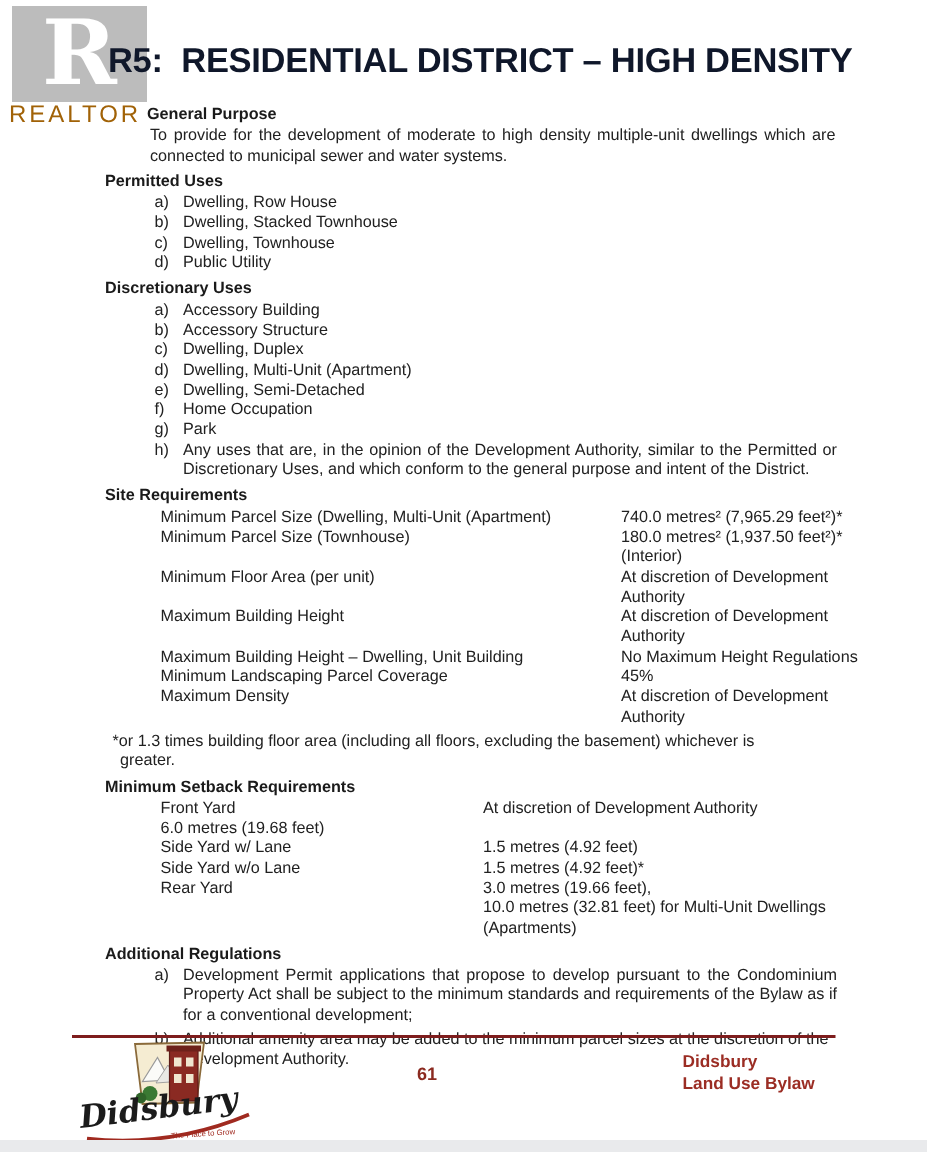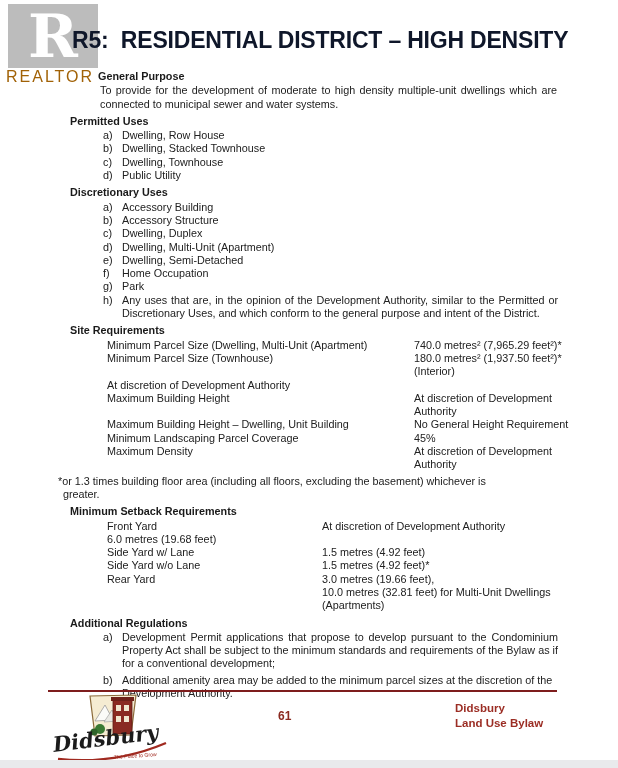--- a/index.html
+++ b/index.html
@@ -31,21 +31,21 @@
   .sec-heading.first{margin-top:2px;padding-left:28px;}
   .gp-body{margin:0 0 2px 100px;width:457px;text-align:justify;}
   .li{display:flex;margin-left:103px;width:455px;}
   .li-letter{width:19px;flex-shrink:0;}
   .li-text{flex:1;}
   .li-text.justify{text-align:justify;}
   .req-row{display:flex;margin-left:107px;width:470px;gap:44px;}
   .s-label{width:263px;flex-shrink:0;}
   .sb-label{width:171px;flex-shrink:0;}
   .req-value{flex:1;}
-  .footnote{margin:3px 0 0 58px;width:452px;padding-left:5px;text-indent:-5px;}
+  .footnote{margin:3px 0 0 75px;width:452px;padding-left:5px;text-indent:-5px;}
   .reg-item{margin-top:1px;}
   .reg-item.second{margin-top:3px;}
   
   .footer-rule{position:absolute;left:48px;top:690px;width:509px;height:2px;background:#7e1d1d;z-index:2;}
   .page-number{position:absolute;left:278px;top:710px;width:40px;
     font-weight:bold;font-size:12px;color:#8b2a20;z-index:2;}
   .footer-right{position:absolute;left:455px;top:701px;z-index:2;
     color:#9b2d24;font-weight:bold;font-size:11.5px;line-height:14.5px;}
   .didsbury-logo{position:absolute;left:52px;top:693px;z-index:2;}
   .bottom-strip{position:absolute;left:0;bottom:0;width:100%;height:8px;background:#e9eaec;z-index:3;}
@@ -122,29 +122,30 @@
     <div class="sec-heading">Site Requirements</div>
     <div class="req-row">
       <span class="s-label">Minimum Parcel Size (Dwelling, Multi-Unit (Apartment)</span>
       <span class="req-value">740.0 metres² (7,965.29 feet²)*</span>
     </div>
     <div class="req-row">
       <span class="s-label">Minimum Parcel Size (Townhouse)</span>
       <span class="req-value">180.0 metres² (1,937.50 feet²)* (Interior)</span>
     </div>
     <div class="req-row">
+      <span class="s-label">Minimum Floor Area  (per unit)</span>
       <span class="req-value">At discretion of Development Authority</span>
     </div>
     <div class="req-row">
       <span class="s-label">Maximum Building Height</span>
       <span class="req-value">At discretion of Development Authority</span>
     </div>
     <div class="req-row">
       <span class="s-label">Maximum Building Height – Dwelling, Unit Building</span>
-      <span class="req-value">No General Height Requirement</span>
+      <span class="req-value">No Maximum Height Regulations</span>
     </div>
     <div class="req-row">
       <span class="s-label">Minimum Landscaping Parcel Coverage</span>
       <span class="req-value">45%</span>
     </div>
     <div class="req-row">
       <span class="s-label">Maximum Density</span>
       <span class="req-value">At discretion of Development Authority</span>
     </div>
     <div class="footnote">*or 1.3 times building floor area (including all floors, excluding the basement) whichever is greater.</div>

